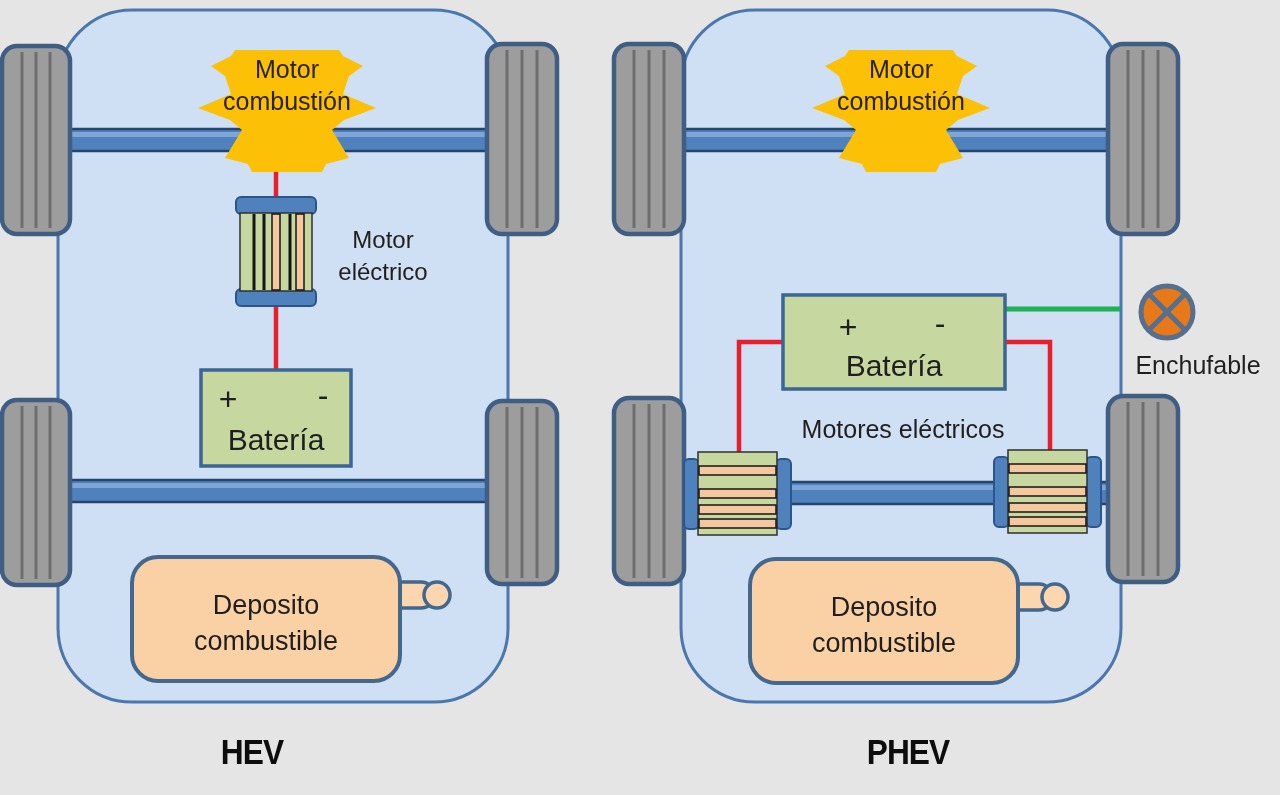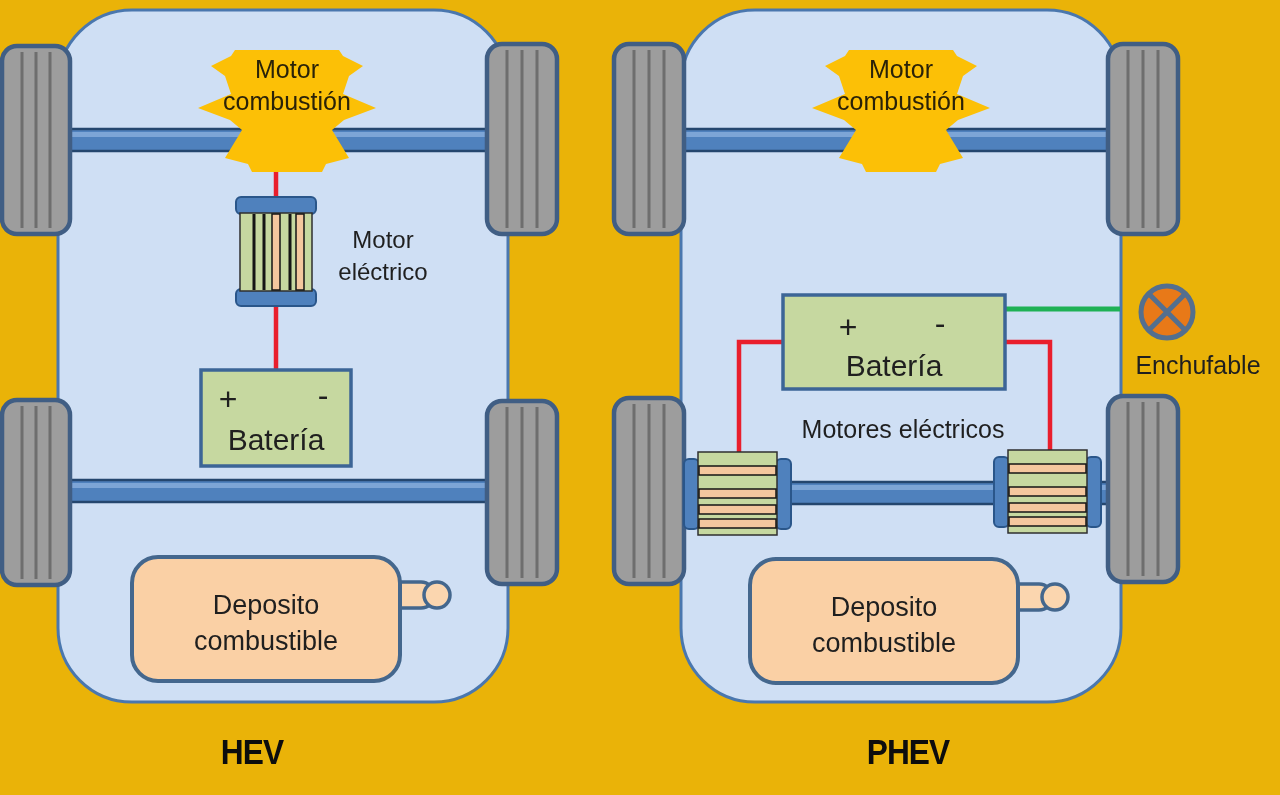--- a/index.html
+++ b/index.html
@@ -1,16 +1,16 @@
 <!DOCTYPE html>
 <html><head>
 <meta charset="utf-8">
 <style>
   html,body{margin:0;padding:0;background:#ffffff;}
-  .stage{position:relative;width:1280px;height:795px;background:#eab308;overflow:hidden;}
+  .stage{position:relative;width:1280px;height:795px;background:#e5e5e5;overflow:hidden;}
   svg{display:block;}
   svg text{font-family:"Liberation Sans", sans-serif;fill:#1f1f1f;}
   .body-shape{fill:#cfdff4;stroke:#4a77ae;stroke-width:3;}
   .axle{fill:#4f81bd;stroke:#24466e;stroke-width:2.5;}
   .axle-hi{fill:#7da5d6;stroke:none;}
   .wheel{fill:#9d9d9d;stroke:#405e84;stroke-width:4.5;}
   .wheel-line{stroke:#6e6e6e;stroke-width:3;fill:none;}
   .engine{fill:#fcc006;stroke:none;}
   .engine-label{font-size:25px;fill:#2a2208;text-anchor:middle;}
   .cap{fill:#4f81bd;stroke:#2a568a;stroke-width:2;}

